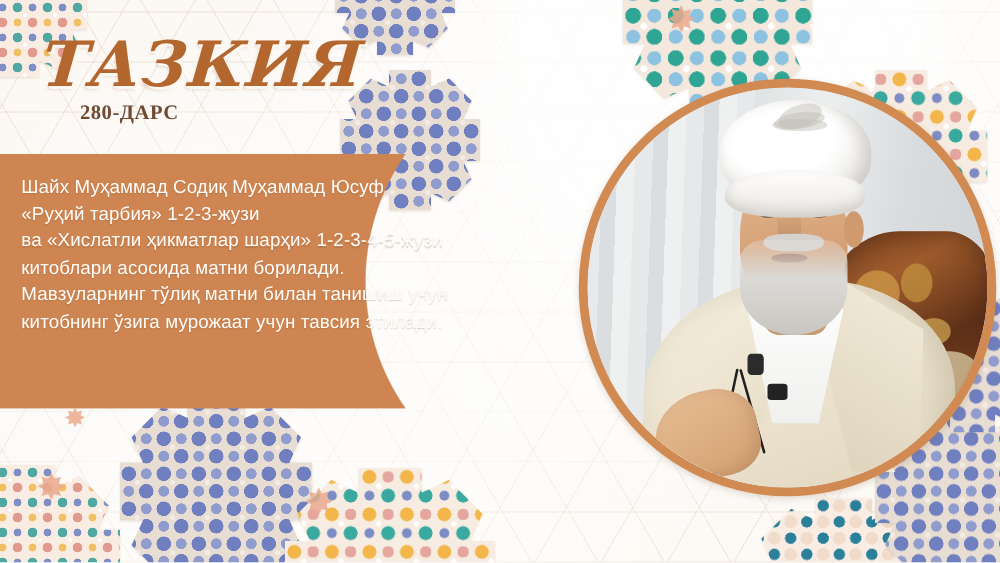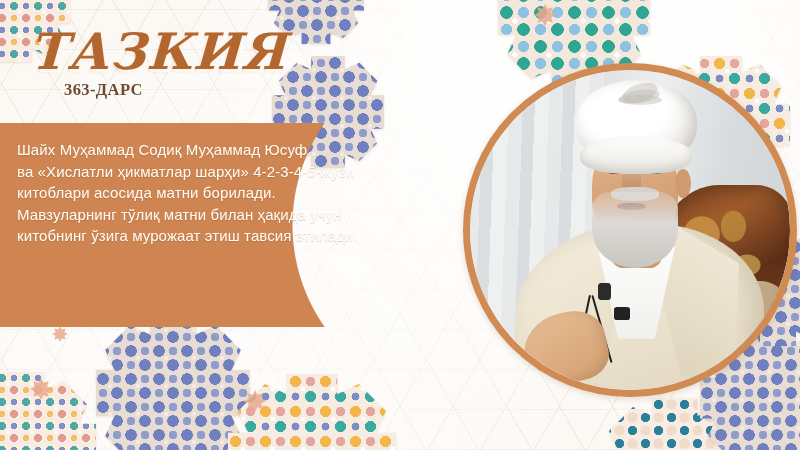--- a/index.html
+++ b/index.html
@@ -404,24 +404,25 @@
       <div class="mic-clip"></div>
 
       <div class="fig-hand"></div>
     </div>
   </div>
 
   <div class="band"></div>
 
   <div class="band-text">
     <p>Шайх Муҳаммад Содиқ Муҳаммад Юсуф</p>
-    <p>ва «Хислатли ҳикматлар шарҳи» 4-2-3-4-5-жузи</p>
+    <p>«Руҳий тарбия» 1-2-3-жузи</p>
+    <p>ва «Хислатли ҳикматлар шарҳи» 1-2-3-4-5-жузи</p>
     <p>китоблари асосида матни борилади.</p>
-    <p>Мавзуларнинг тўлиқ матни билан ҳақида учун</p>
-    <p>китобнинг ўзига мурожаат этиш тавсия этилади.</p>
+    <p>Мавзуларнинг тўлиқ матни билан танишиш учун</p>
+    <p>китобнинг ўзига мурожаат учун тавсия этилади.</p>
   </div>
 
   <div class="title-block">
     <div class="title">ТАЗКИЯ</div>
-    <div class="subtitle">363-ДАРС</div>
+    <div class="subtitle">280-ДАРС</div>
   </div>
 
 </div>
 
 </body></html>

